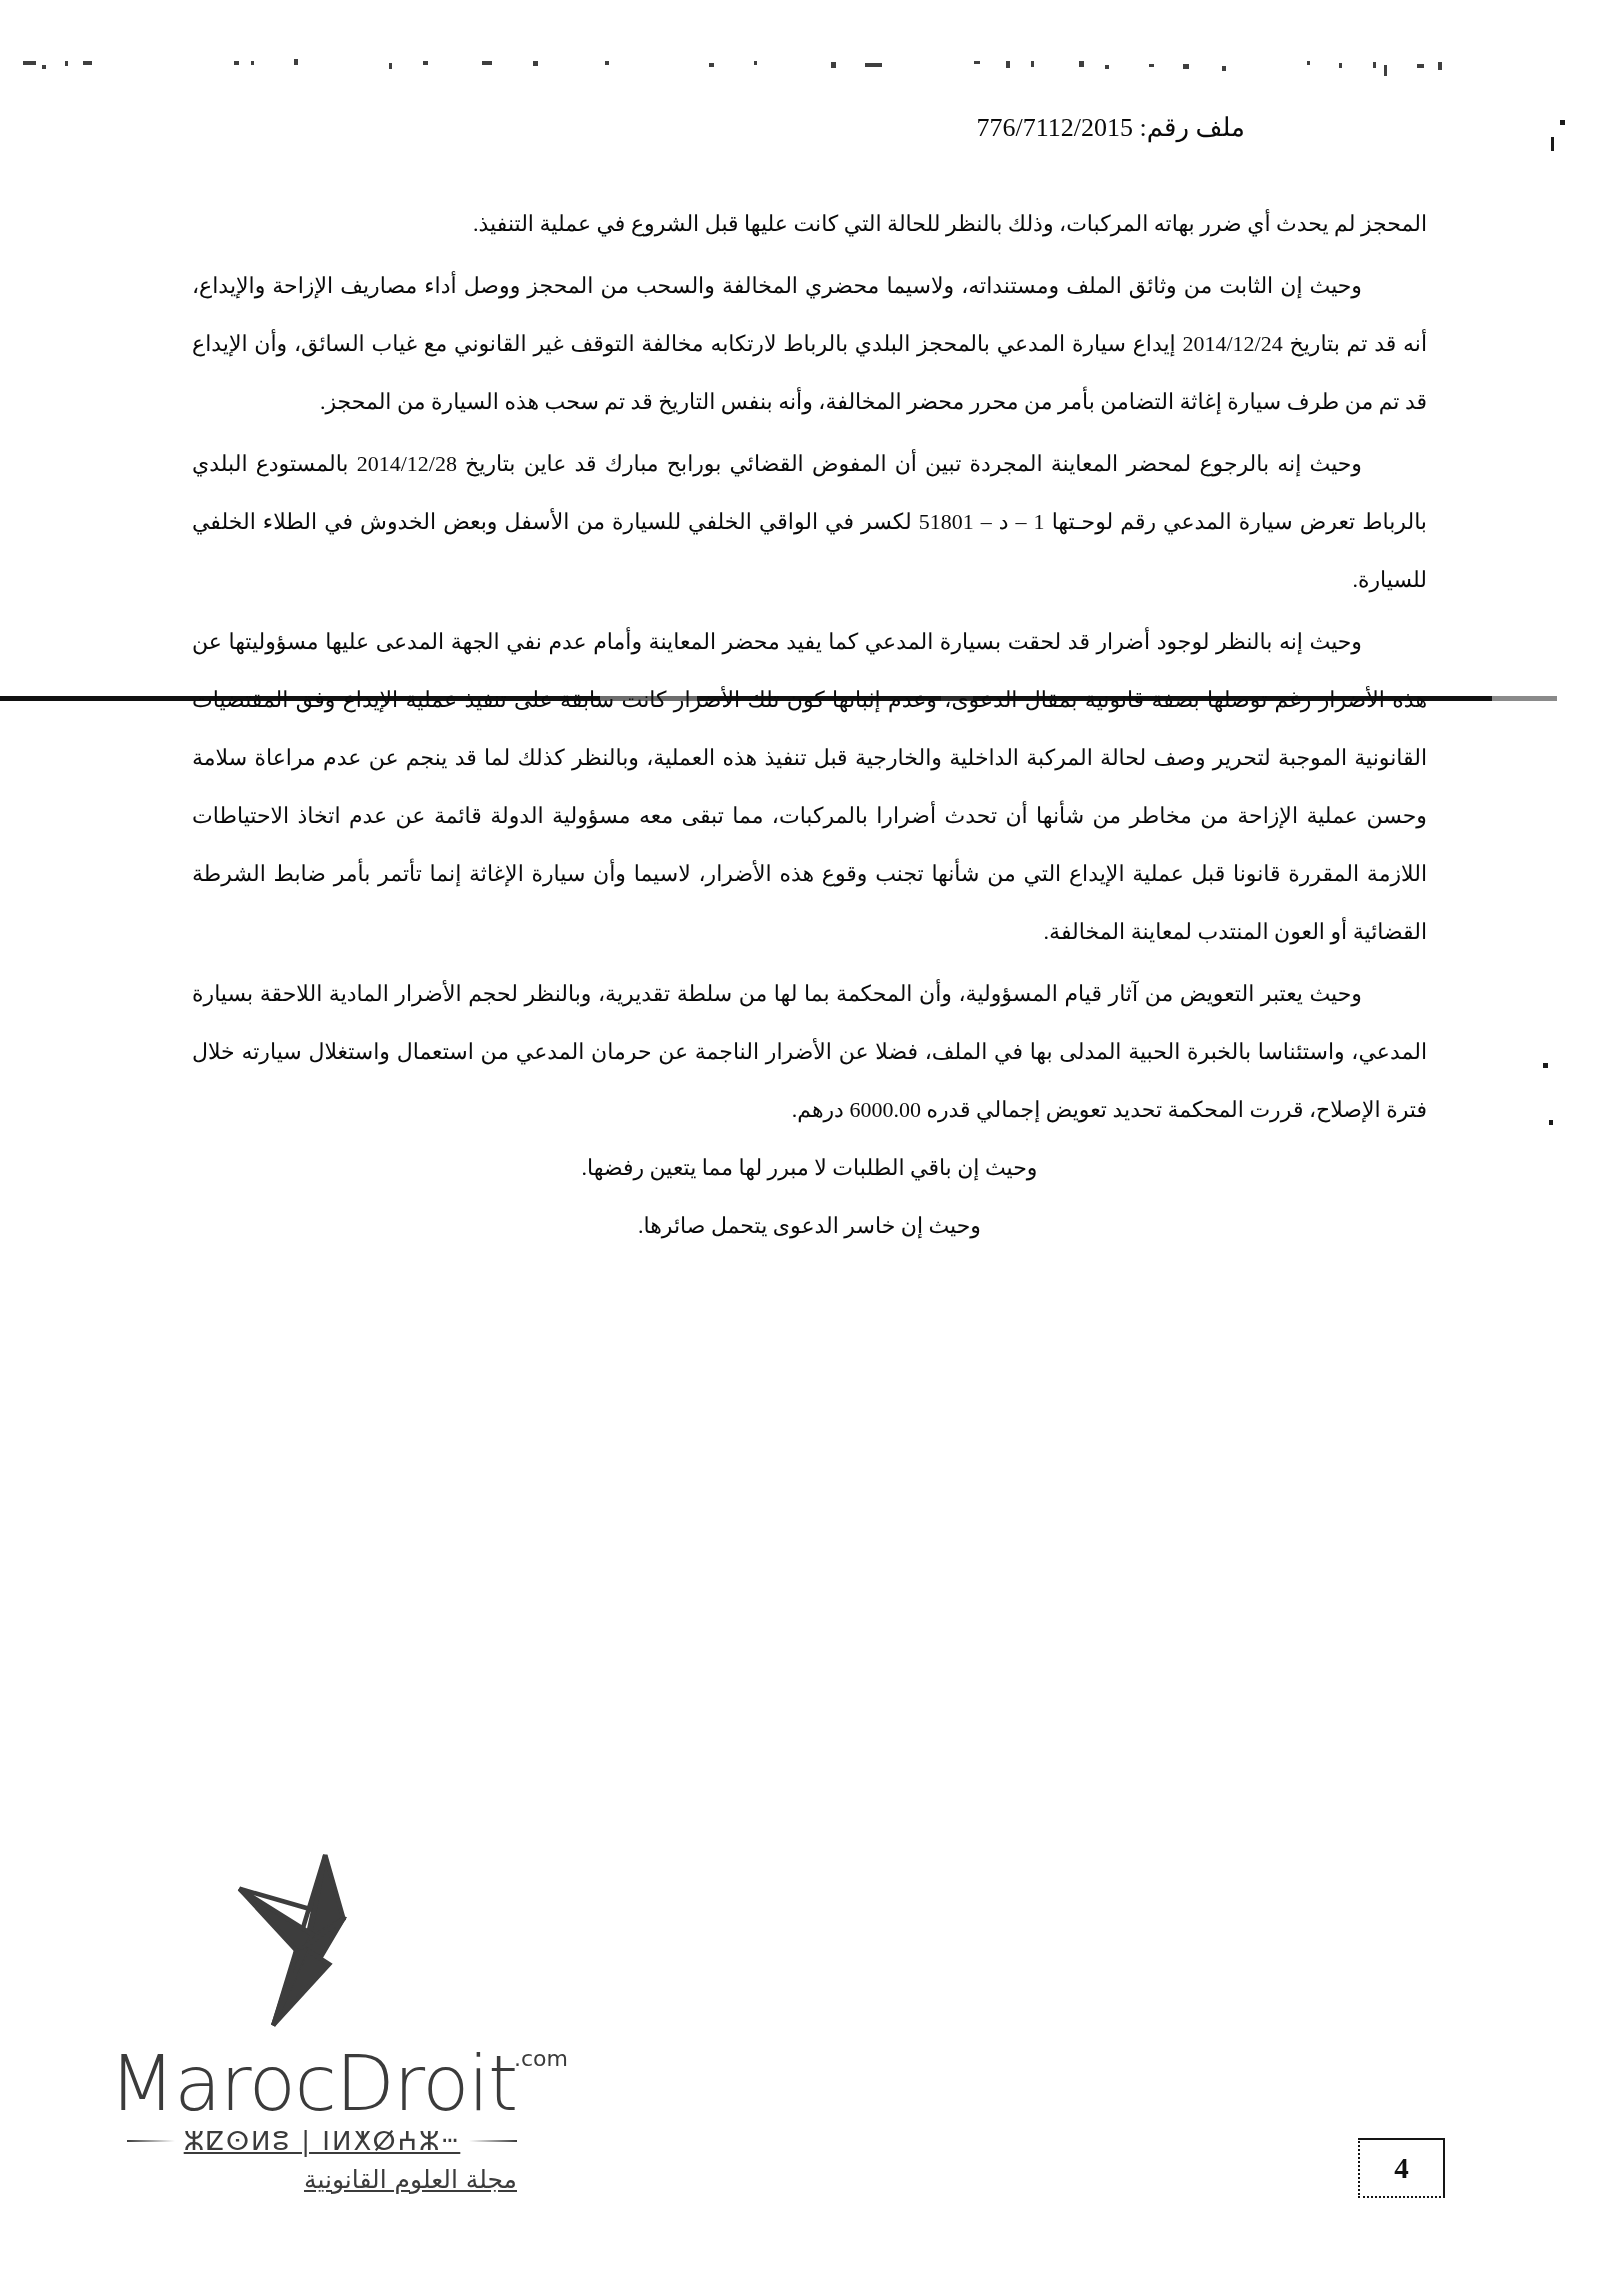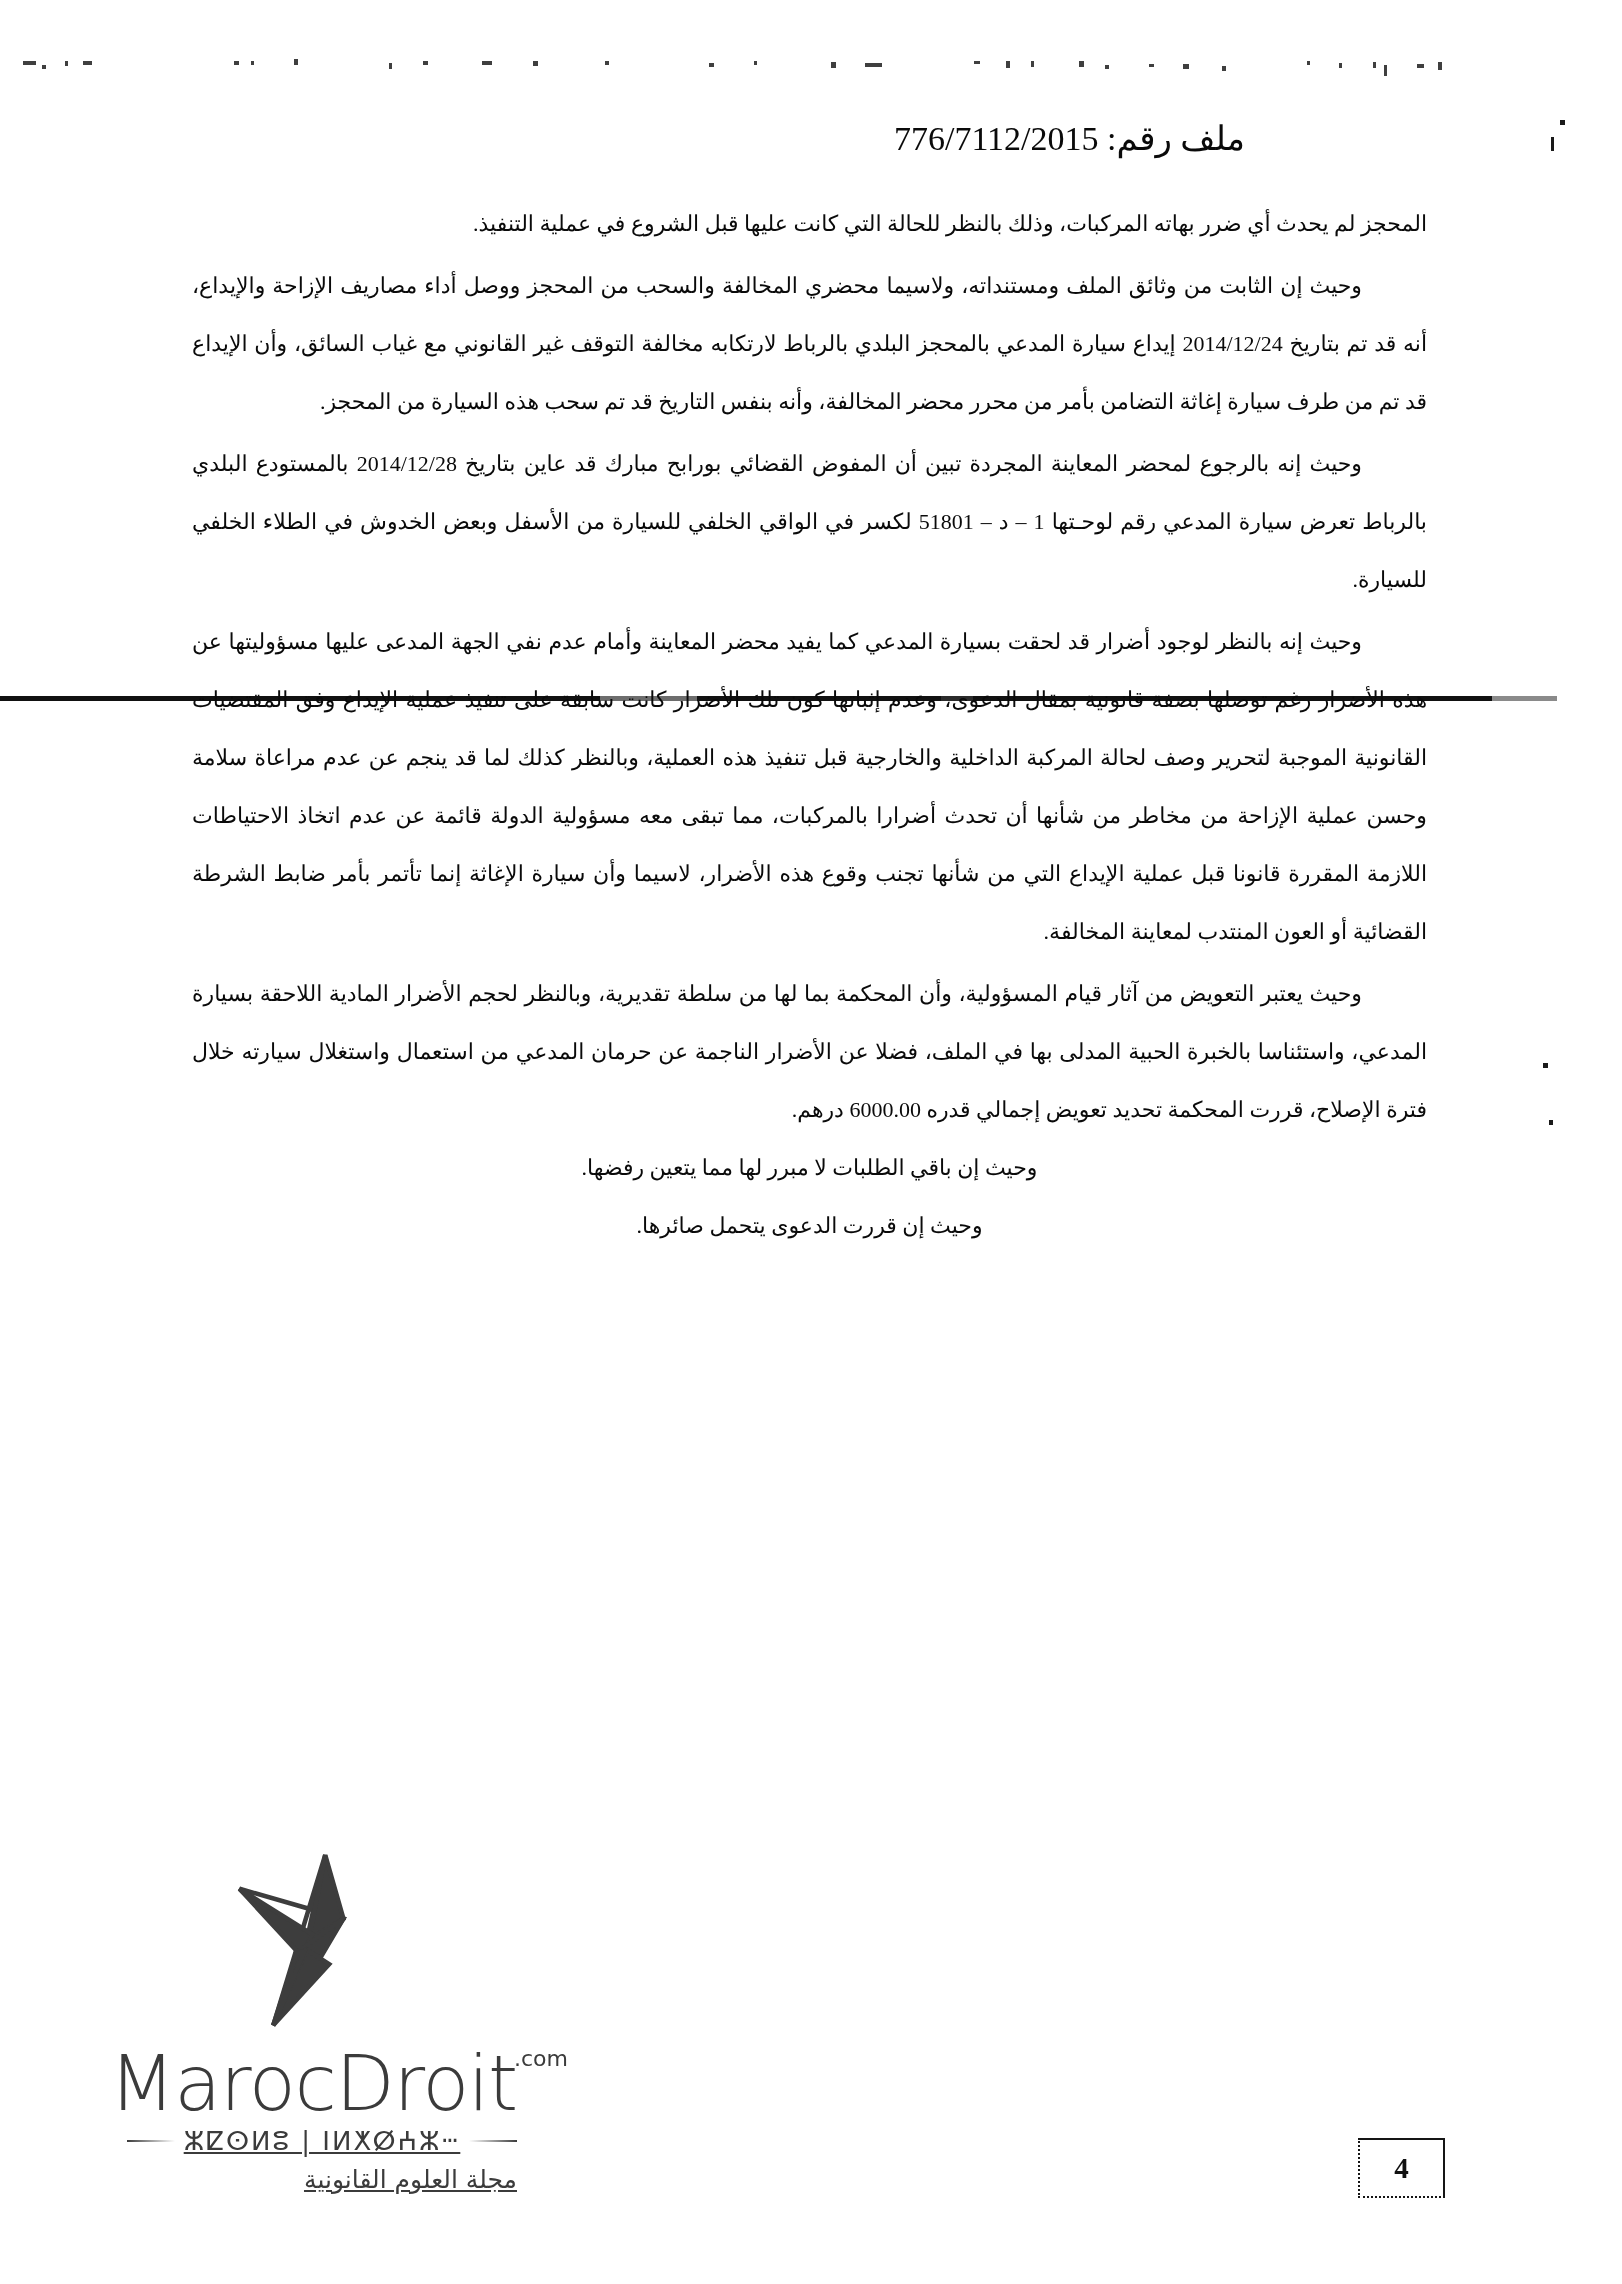--- a/index.html
+++ b/index.html
@@ -56,25 +56,24 @@
     background: #1a1a1a;
     pointer-events: none;
   }
 
   
   .file-ref {
     position: absolute;
     top: 112px;
     right: 377px;
     font-family: "Liberation Serif", "DejaVu Serif", serif;
-    font-size: 34px;
+    font-size: 26px;
     letter-spacing: 0.3px;
     white-space: nowrap;
     direction: rtl;
-    margin-top: 6px;
   }
 
   
   .body {
     position: absolute;
     top: 195px;
     right: 195px;
     width: 1235px;
     direction: rtl;
     text-align: justify;
@@ -236,21 +235,21 @@
     <p class="para">وحيث إن الثابت من وثائق الملف ومستنداته، ولاسيما محضري المخالفة والسحب من المحجز ووصل أداء مصاريف الإزاحة والإيداع، أنه قد تم بتاريخ 2014/12/24 إيداع سيارة المدعي بالمحجز البلدي بالرباط لارتكابه مخالفة التوقف غير القانوني مع غياب السائق، وأن الإيداع قد تم من طرف سيارة إغاثة التضامن بأمر من محرر محضر المخالفة، وأنه بنفس التاريخ قد تم سحب هذه السيارة من المحجز.</p>
 
     <p class="para">وحيث إنه بالرجوع لمحضر المعاينة المجردة تبين أن المفوض القضائي بورابح مبارك قد عاين بتاريخ 2014/12/28 بالمستودع البلدي بالرباط تعرض سيارة المدعي رقم لوحـتها 1 – د – 51801 لكسر في الواقي الخلفي للسيارة من الأسفل وبعض الخدوش في الطلاء الخلفي للسيارة.</p>
 
     <p class="para">وحيث إنه بالنظر لوجود أضرار قد لحقت بسيارة المدعي كما يفيد محضر المعاينة وأمام عدم نفي الجهة المدعى عليها مسؤوليتها عن هذه الأضرار رغم توصلها بصفة قانونية بمقال الدعوى، وعدم إثباتها كون تلك الأضرار كانت سابقة على تنفيذ عملية الإيداع وفق المقتضيات القانونية الموجبة لتحرير وصف لحالة المركبة الداخلية والخارجية قبل تنفيذ هذه العملية، وبالنظر كذلك لما قد ينجم عن عدم مراعاة سلامة وحسن عملية الإزاحة من مخاطر من شأنها أن تحدث أضرارا بالمركبات، مما تبقى معه مسؤولية الدولة قائمة عن عدم اتخاذ الاحتياطات اللازمة المقررة قانونا قبل عملية الإيداع التي من شأنها تجنب وقوع هذه الأضرار، لاسيما وأن سيارة الإغاثة إنما تأتمر بأمر ضابط الشرطة القضائية أو العون المنتدب لمعاينة المخالفة.</p>
 
     <p class="para tight">وحيث يعتبر التعويض من آثار قيام المسؤولية، وأن المحكمة بما لها من سلطة تقديرية، وبالنظر لحجم الأضرار المادية اللاحقة بسيارة المدعي، واستئناسا بالخبرة الحبية المدلى بها في الملف، فضلا عن الأضرار الناجمة عن حرمان المدعي من استعمال واستغلال سيارته خلال فترة الإصلاح، قررت المحكمة تحديد تعويض إجمالي قدره 6000.00 درهم.</p>
 
     <p class="para-center">وحيث إن باقي الطلبات لا مبرر لها مما يتعين رفضها.</p>
 
-    <p class="para-center">وحيث إن قررت الدعوى يتحمل صائرها.</p>
+    <p class="para-center">وحيث إن خاسر الدعوى يتحمل صائرها.</p>
   </div>
 
   <div class="logo-block">
 
     <svg class="logo-star" width="176" height="195" viewBox="0 0 270 300" aria-hidden="true">
       <g fill="#3d3d3d" stroke="#3d3d3d" stroke-width="7" stroke-linejoin="miter">
         <path d="M140 20 L108 168 L8 72 L168 118 L60 282 Z" fill="none"></path>
         <path d="M140 20 L115 150 L168 118 Z"></path>
         <path d="M8 72 L120 142 L104 176 Z"></path>
         <path d="M168 118 L96 170 L122 196 Z"></path>

